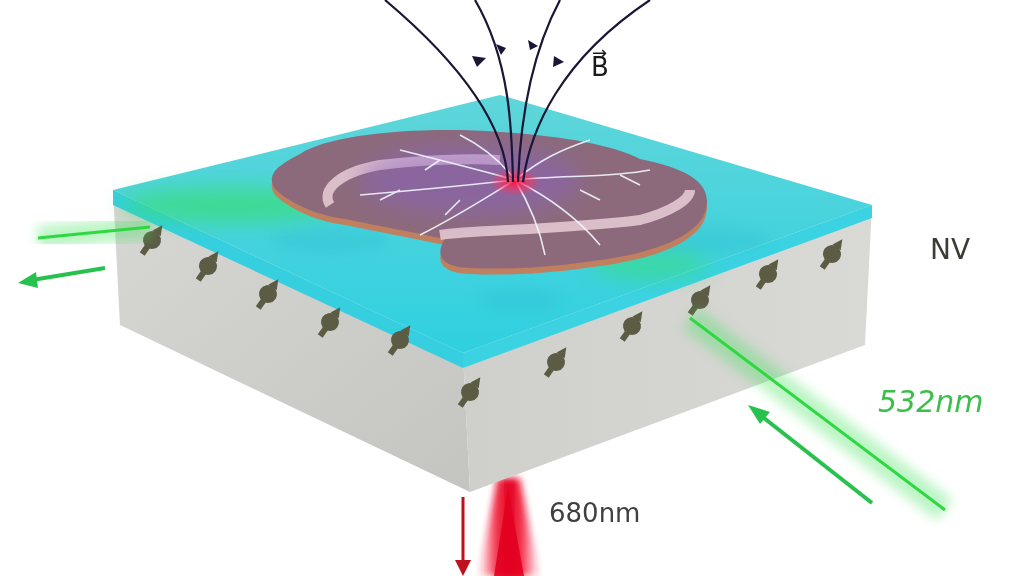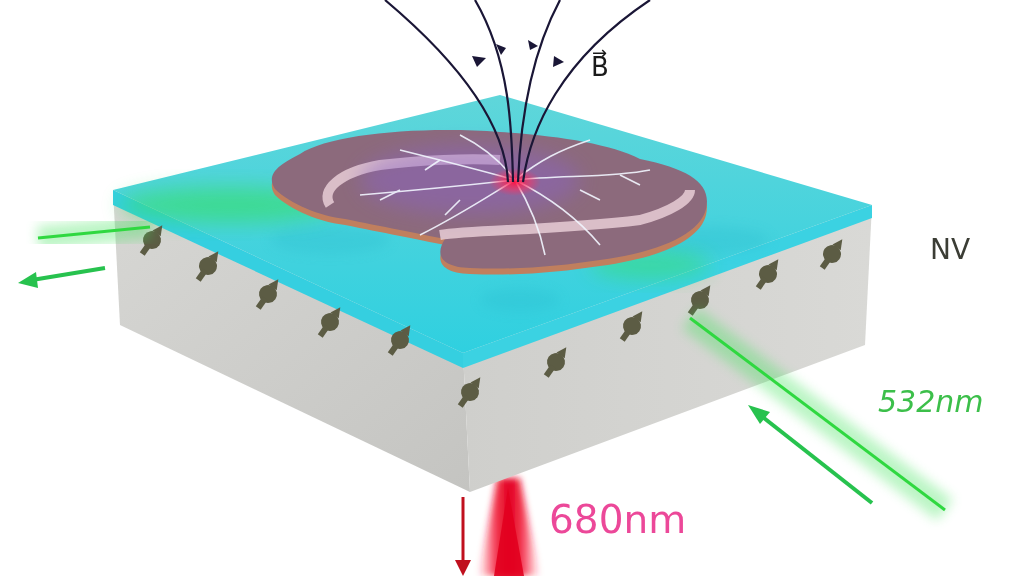--- a/index.html
+++ b/index.html
@@ -3,21 +3,21 @@
   <meta charset="utf-8">
   <style>
     html, body { margin: 0; padding: 0; background: #ffffff; }
     body { width: 1024px; height: 576px; overflow: hidden; position: relative; font-family: "DejaVu Sans", sans-serif; }
     #scene { position: absolute; left: 0; top: 0; width: 1024px; height: 576px; }
     .label { position: absolute; font-family: "DejaVu Sans", sans-serif; white-space: nowrap; line-height: 1; }
     .label-b { left: 591px; top: 54px; font-size: 26px; color: #1a1a1a; }
     .label-b .vec { position: absolute; left: 1px; top: -10px; font-size: 18px; }
     .label-nv { left: 882px; top: 236px; font-size: 28px; color: #3b3d35; margin-left: 48px; }
     .label-532 { left: 878px; top: 387px; font-size: 30px; color: #3cbf4a; font-style: italic; }
-    .label-680 { left: 549px; top: 500px; font-size: 39px; color: #ec4899; }
+    .label-680 { left: 549px; top: 500px; font-size: 26px; color: #404040; }
   </style>
 </head>
 <body>
 
 <svg id="scene" viewBox="0 0 1024 576" xmlns="http://www.w3.org/2000/svg">
   <defs>
     <linearGradient id="sideLeftGrad" x1="0" y1="0" x2="1" y2="1">
       <stop offset="0" stop-color="#d7d7d4"></stop>
       <stop offset="1" stop-color="#c4c4c1"></stop>
     </linearGradient>

